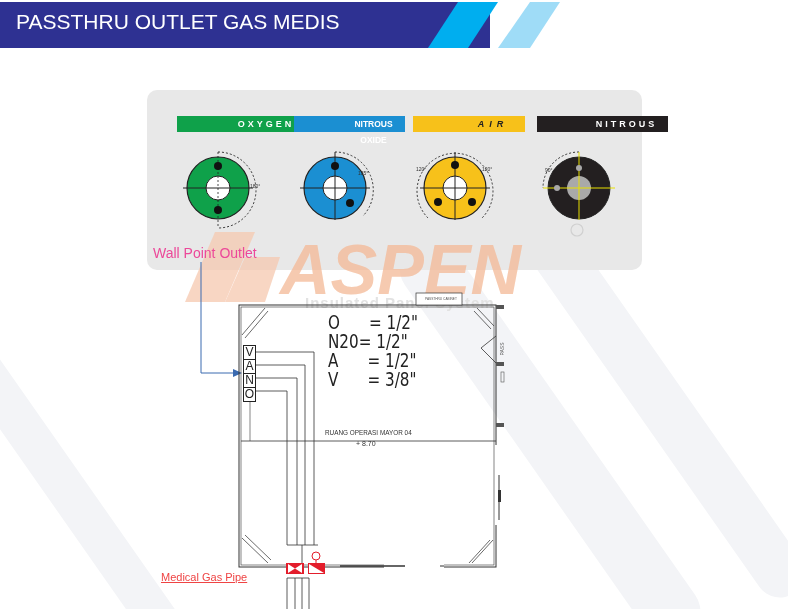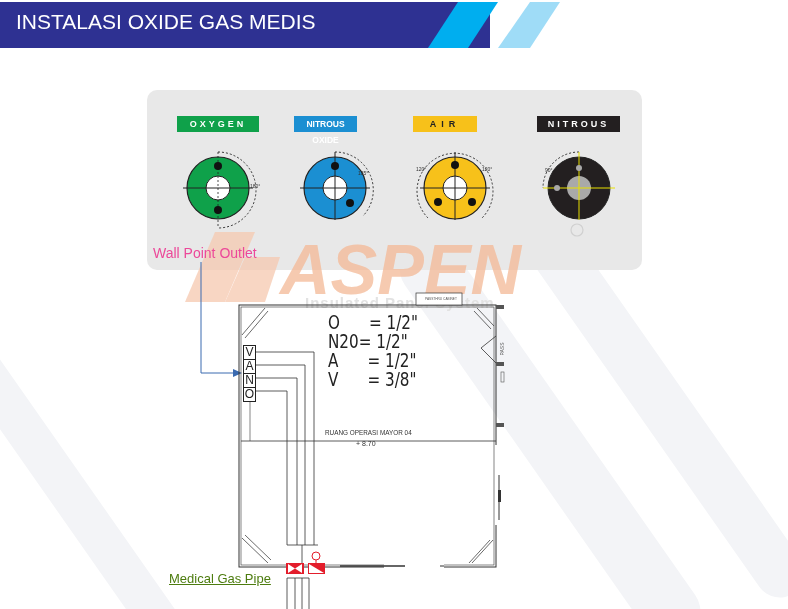--- a/index.html
+++ b/index.html
@@ -34,21 +34,21 @@
   .panel {
     position: absolute; left: 147px; top: 90px; width: 495px; height: 180px;
     background: #e8e8e8; border-radius: 10px;
   }
   .watermark {
     position: absolute; left: 185px; top: 222px; width: 420px; height: 90px;
     pointer-events: none;
   }
   .gas-label {
     position: absolute; height: 16px; color: #fff; font-weight: bold;
-    font-size: 9px; text-align: center; line-height: 16px; letter-spacing: 3px;
+    font-size: 9px; text-align: center; line-height: 16px; letter-spacing: 3px; padding-left: 48px;
   }
   .gas-svg { position: absolute; }
   .wall-point-label {
     position: absolute; left: 153px; top: 245px; color: #ec4899;
     font-size: 14px; white-space: nowrap;
   }
   .plan { position: absolute; left: 0; top: 0; width: 788px; height: 609px; }
   .size-spec {
     position: absolute; left: 328px; top: 313px; font-family: "DejaVu Sans", sans-serif;
     font-size: 19px; line-height: 19px; color: #222; transform: scaleX(0.8);
@@ -64,56 +64,56 @@
   }
   .outlet-letters {
     position: absolute; left: 243px; top: 346px; width: 13px;
   }
   .outlet-letter {
     display: block; width: 11px; height: 13px; border: 1px solid #222;
     margin-top: -1px; text-align: center; font-size: 12px; line-height: 13px;
     color: #222; background: #fff;
   }
   .med-gas-label {
-    position: absolute; left: 161px; top: 571px; font-size: 13px; color: #4d7c0f;
-    text-decoration: underline; white-space: nowrap; margin-left: 8px;
+    position: absolute; left: 161px; top: 571px; font-size: 11px; color: #ef4444;
+    text-decoration: underline; white-space: nowrap;
   }
   .tiny {
     position: absolute; font-size: 4px; color: #555; white-space: nowrap;
   }
 </style>
 </head>
 <body>
 
 <div class="bg-streak" style="left:520px;top:200px;width:60px;height:480px;"></div>
 <div class="bg-streak" style="left:620px;top:120px;width:50px;height:520px;"></div>
 <div class="bg-streak" style="left:40px;top:280px;width:40px;height:400px;"></div>
 
 <div class="header">
   <div class="header-bar"></div>
   <div class="stripe1"></div>
   <div class="stripe2"></div>
-  <div class="header-title">INSTALASI OXIDE GAS MEDIS</div>
+  <div class="header-title">PASSTHRU OUTLET GAS MEDIS</div>
 </div>
 
 <div class="panel"></div>
 
 <svg class="watermark" viewBox="0 0 420 90">
   <g fill="#f6c9b0" opacity="0.75">
     <polygon points="0,80 30,10 70,10 40,80"></polygon>
     <polygon points="40,80 60,35 95,35 80,80"></polygon>
     <text x="95" y="72" font-family="Liberation Sans, sans-serif" font-size="70" font-weight="bold" font-style="italic" fill="#f4b996">ASPEN</text>
   </g>
   <circle cx="392" cy="8" r="6" fill="none" stroke="#d0d0d0" stroke-width="1.2"></circle>
   <text x="120" y="86" font-family="Liberation Sans, sans-serif" font-size="15" font-weight="bold" fill="#e2e2e2" letter-spacing="1">Insulated Panel System</text>
 </svg>
 
 <div class="gas-label" style="left:177px;top:116px;width:82px;background:#0fa14a;">OXYGEN</div>
 <div class="gas-label" style="left:294px;top:116px;width:63px;background:#1b8fd2;letter-spacing:0;font-size:8.5px;">NITROUS OXIDE</div>
-<div class="gas-label" style="left:413px;top:116px;width:64px;background:#f7c11a;color:#222;letter-spacing:5px;">AIR</div>
+<div class="gas-label" style="left:413px;top:116px;width:64px;background:#f7c11a;color:#222;letter-spacing:5px;font-style:italic;">AIR</div>
 <div class="gas-label" style="left:537px;top:116px;width:83px;background:#231f20;">NITROUS</div>
 
 <svg class="gas-svg" style="left:178px;top:140px;" width="90" height="90" viewBox="0 0 90 90">
   <path d="M40 12 A38 38 0 0 1 40 88" fill="none" stroke="#333" stroke-width="1" stroke-dasharray="2,2"></path>
   <circle cx="40" cy="48" r="31" fill="#0fa14a" stroke="#222" stroke-width="1.2"></circle>
   <circle cx="40" cy="48" r="12" fill="#fff" stroke="#222" stroke-width="1"></circle>
   <line x1="5" y1="48" x2="75" y2="48" stroke="#222" stroke-width="1"></line>
   <line x1="40" y1="12" x2="40" y2="88" stroke="#222" stroke-width="0.8" stroke-dasharray="2,2"></line>
   <circle cx="40" cy="26" r="4" fill="#111"></circle>
   <circle cx="40" cy="70" r="4" fill="#111"></circle>

